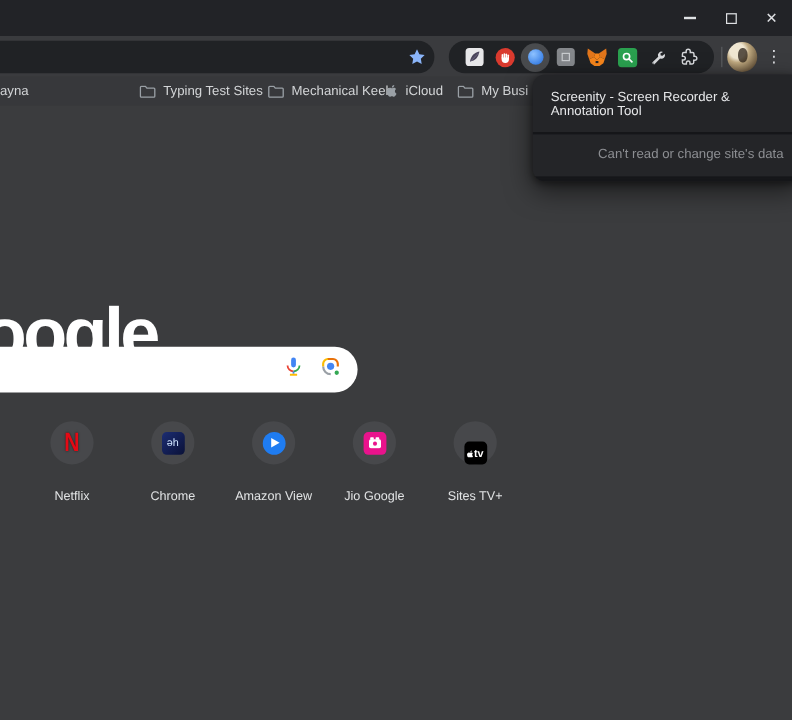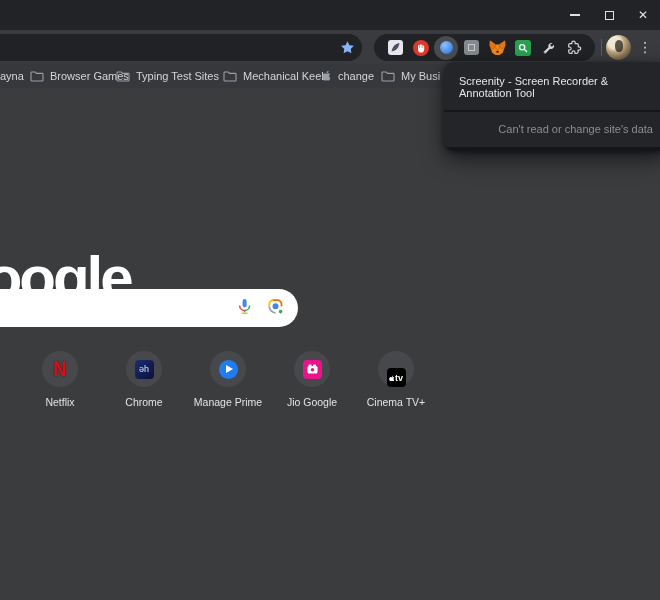--- a/index.html
+++ b/index.html
@@ -41,21 +41,21 @@
   .bookmarksbar{position:absolute;left:0;top:64px;width:660px;height:24px;background:#37383b;}
   .bm{position:absolute;top:0;height:24px;display:flex;align-items:center;gap:6px;color:#d3d5d7;font-size:11px;white-space:nowrap;justify-content:flex-end;}
 
   
   .page{position:absolute;left:0;top:88px;width:660px;height:512px;background:#3b3c3e;}
   .logo{position:absolute;left:-58px;top:158px;font-size:60px;font-weight:700;letter-spacing:-3px;color:#ffffff;line-height:64px;}
   .searchbar{position:absolute;left:-22px;top:201px;width:320px;height:38px;background:#ffffff;border-radius:19px;display:flex;align-items:center;justify-content:flex-end;gap:14px;padding-right:14px;}
   .shortcuts{position:absolute;left:18px;top:263px;display:flex;}
   .tile{width:84px;display:flex;flex-direction:column;align-items:center;}
   .tile-circle{width:36px;height:36px;border-radius:50%;background:#47484b;display:flex;align-items:center;justify-content:center;}
-  .tile-label{margin-top:9px;font-size:10.5px;color:#e1e3e4;text-align:center;}
+  .tile-label{margin-top:21px;font-size:10.5px;color:#e1e3e4;text-align:center;}
   .netflix-n{font-size:22px;font-weight:700;color:#e50914;transform:scaleX(.8);text-shadow:0 0 2px rgba(0,0,0,.6);}
   .hotstar-sq{width:19px;height:19px;border-radius:4px;background:linear-gradient(135deg,#1c2d72,#0a1138);display:flex;align-items:center;justify-content:center;color:#cfe4ff;font-size:9px;font-weight:400;}
   .amazon-c{width:19px;height:19px;border-radius:50%;background:#1f7cf1;display:flex;align-items:center;justify-content:center;}
   .amazon-c span{display:block;width:0;height:0;border-left:7px solid #fff;border-top:4.5px solid transparent;border-bottom:4.5px solid transparent;margin-left:2px;}
   .jio-sq{width:19px;height:19px;border-radius:4px;background:#e9138c;display:flex;align-items:center;justify-content:center;}
   .atv-sq{width:19px;height:19px;border-radius:4px;background:#000;display:flex;align-items:center;justify-content:center;gap:1px;color:#fff;font-size:9px;font-weight:700;margin-top:17px;}
 
   
   .ctxmenu{position:absolute;left:444px;top:62px;width:224px;background:#242528;border-radius:10px;
            box-shadow:0 8px 22px rgba(0,0,0,.55),0 2px 6px rgba(0,0,0,.4);z-index:20;overflow:hidden;font-size:11px;color:#e2e3e5;}
@@ -159,43 +159,37 @@
   </div>
 
   <div class="toolbar-sep"></div>
   <div class="avatar"></div>
   <div class="kebab">⋮</div>
 
   <div class="bookmarksbar">
     <div class="bm" style="left:0px">
       <span>ayna</span>
     </div>
-    <div class="bm" style="left:30px">
-      <svg width="14" height="11" viewBox="0 0 14 11">
-          <path d="M1 1.8C1 1.3 1.4 1 1.8 1h3.4l1.2 1.4h5.8c.5 0 .8.4.8.8v6c0 .5-.4.8-.8.8H1.8c-.5 0-.8-.4-.8-.8z" fill="none" stroke="#9aa0a6" stroke-width="1.1"></path>
-        </svg>
-      <span>Browser Games</span>
-    </div>
     <div class="bm" style="left:116px">
       <svg width="14" height="11" viewBox="0 0 14 11">
           <path d="M1 1.8C1 1.3 1.4 1 1.8 1h3.4l1.2 1.4h5.8c.5 0 .8.4.8.8v6c0 .5-.4.8-.8.8H1.8c-.5 0-.8-.4-.8-.8z" fill="none" stroke="#9aa0a6" stroke-width="1.1"></path>
         </svg>
       <span>Typing Test Sites</span>
     </div>
     <div class="bm" style="left:223px">
       <svg width="14" height="11" viewBox="0 0 14 11">
           <path d="M1 1.8C1 1.3 1.4 1 1.8 1h3.4l1.2 1.4h5.8c.5 0 .8.4.8.8v6c0 .5-.4.8-.8.8H1.8c-.5 0-.8-.4-.8-.8z" fill="none" stroke="#9aa0a6" stroke-width="1.1"></path>
         </svg>
       <span>Mechanical Keeb</span>
     </div>
     <div class="bm" style="left:322px">
       <svg width="10" height="12" viewBox="0 0 12 14">
           <path d="M9.3 3.4c-.6.7-1.5 1.2-2.3 1.1-.1-.9.3-1.8.8-2.4C8.4 1.4 9.4.9 10.1.9c.1.9-.3 1.8-.8 2.5zM10 4.7c-1.3-.1-2.4.7-3 .7-.6 0-1.6-.7-2.6-.7C3 4.8 1.8 5.5 1.1 6.7c-1.3 2.3-.3 5.7 1 7.6.6.9 1.4 1.9 2.4 1.9 1 0 1.3-.6 2.5-.6s1.5.6 2.6.6c1.1 0 1.7-1 2.3-1.9.7-1.1 1-2.1 1-2.2 0 0-2-.8-2-3 0-1.9 1.5-2.8 1.6-2.8-.9-1.3-2.2-1.5-2.5-1.6z" fill="#9aa0a6" transform="scale(.78)"></path>
         </svg>
-      <span>change</span>
+      <span>iCloud</span>
     </div>
     <div class="bm" style="left:381px">
       <svg width="14" height="11" viewBox="0 0 14 11">
           <path d="M1 1.8C1 1.3 1.4 1 1.8 1h3.4l1.2 1.4h5.8c.5 0 .8.4.8.8v6c0 .5-.4.8-.8.8H1.8c-.5 0-.8-.4-.8-.8z" fill="none" stroke="#9aa0a6" stroke-width="1.1"></path>
         </svg>
       <span>My Busi</span>
     </div>
   </div>
 
   <div class="page">
@@ -234,21 +228,21 @@
             <span class="hotstar-sq">ǝh</span>
           </div>
         <div class="tile-label">Chrome</div>
       </div>
       <div class="tile">
         <div class="tile-circle">
             <span class="amazon-c">
               <span></span>
             </span>
           </div>
-        <div class="tile-label">Manage Prime</div>
+        <div class="tile-label">Amazon View</div>
       </div>
       <div class="tile">
         <div class="tile-circle">
           <span class="jio-sq">
               <svg width="11" height="10" viewBox="0 0 11 10">
                 <rect x="0.5" y="2" width="10" height="7.5" rx="1.5" fill="#fff"></rect>
                 <rect x="1.5" y="0.4" width="3" height="2" rx=".6" fill="#fff"></rect>
                 <rect x="6" y="0.4" width="3" height="2" rx=".6" fill="#fff"></rect>
                 <circle cx="5.5" cy="5.7" r="1.7" fill="#e9138c"></circle>
               </svg>
@@ -258,21 +252,21 @@
       </div>
       <div class="tile">
         <div class="tile-circle">
           <span class="atv-sq">
               <svg width="5" height="6" viewBox="0 0 12 14">
                 <path d="M9.3 3.4c-.6.7-1.5 1.2-2.3 1.1-.1-.9.3-1.8.8-2.4C8.4 1.4 9.4.9 10.1.9c.1.9-.3 1.8-.8 2.5zM10 4.7c-1.3-.1-2.4.7-3 .7-.6 0-1.6-.7-2.6-.7C3 4.8 1.8 5.5 1.1 6.7c-1.3 2.3-.3 5.7 1 7.6.6.9 1.4 1.9 2.4 1.9 1 0 1.3-.6 2.5-.6s1.5.6 2.6.6c1.1 0 1.7-1 2.3-1.9.7-1.1 1-2.1 1-2.2 0 0-2-.8-2-3 0-1.9 1.5-2.8 1.6-2.8-.9-1.3-2.2-1.5-2.5-1.6z" fill="#fff"></path>
               </svg>
               <span>tv</span>
             </span>
         </div>
-        <div class="tile-label">Cinema TV+</div>
+        <div class="tile-label">Sites TV+</div>
       </div>
     </div>
   </div>
 
   <div class="ctxmenu">
     <div class="menu-header">Screenity - Screen Recorder &amp; Annotation Tool</div>
     <div class="menu-divider"></div>
     <div class="menu-item disabled">Can't read or change site's data</div>
     <div class="menu-divider"></div>
     <div class="menu-divider"></div>

